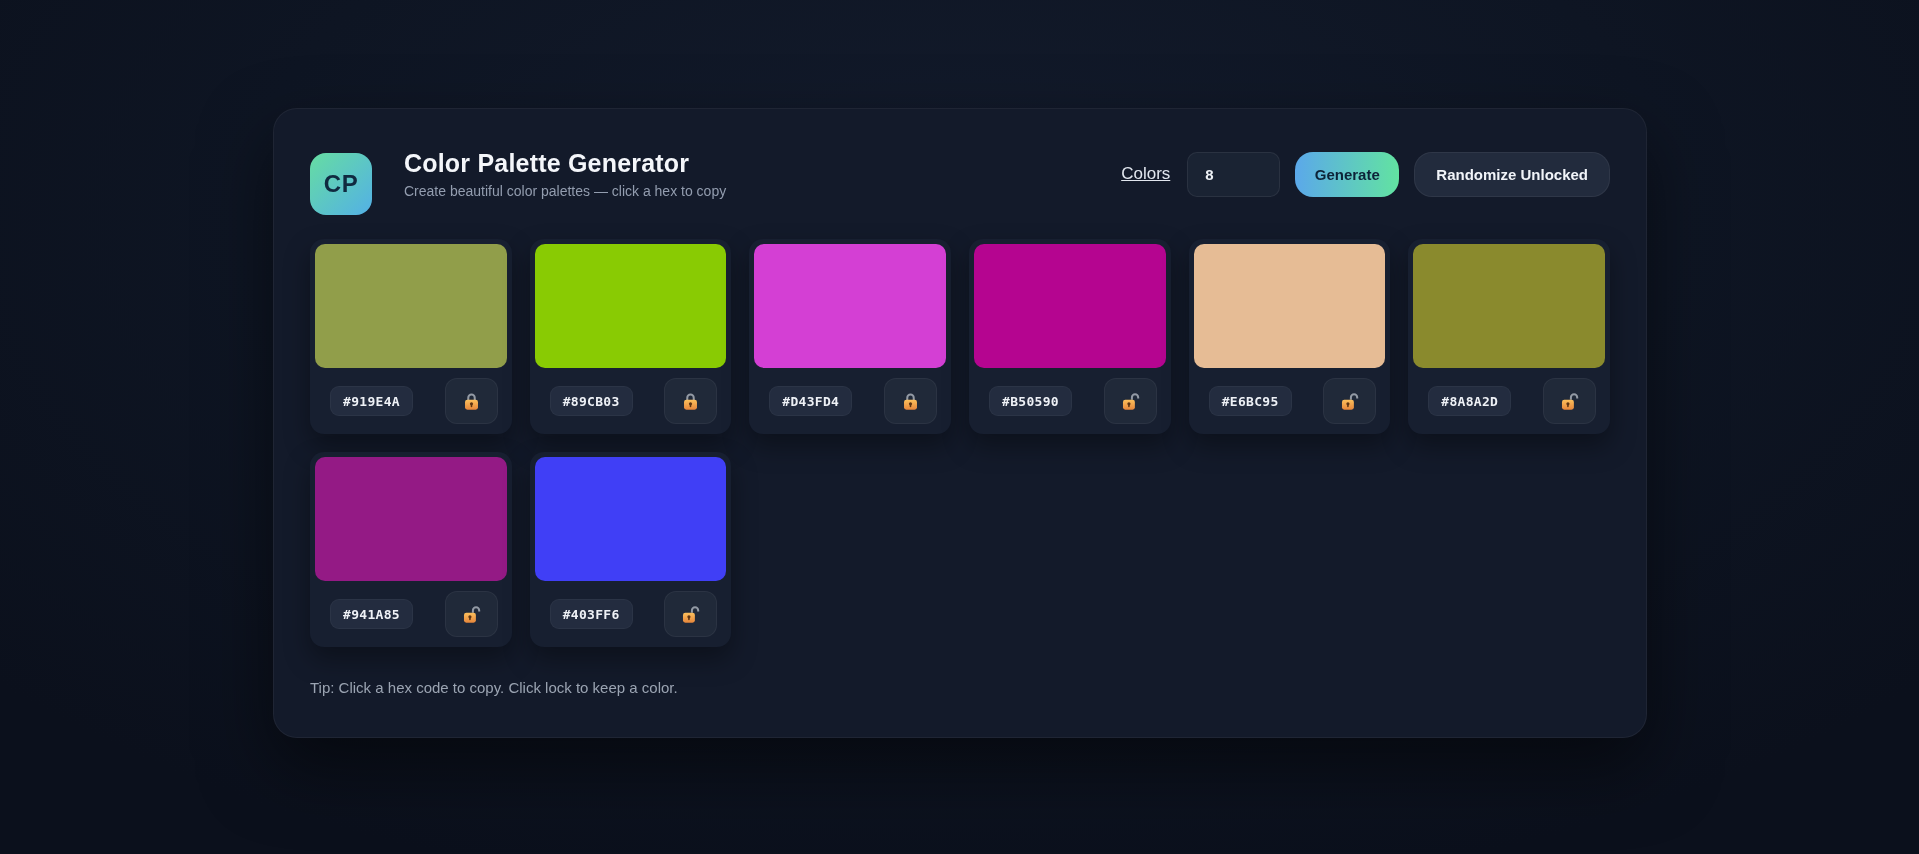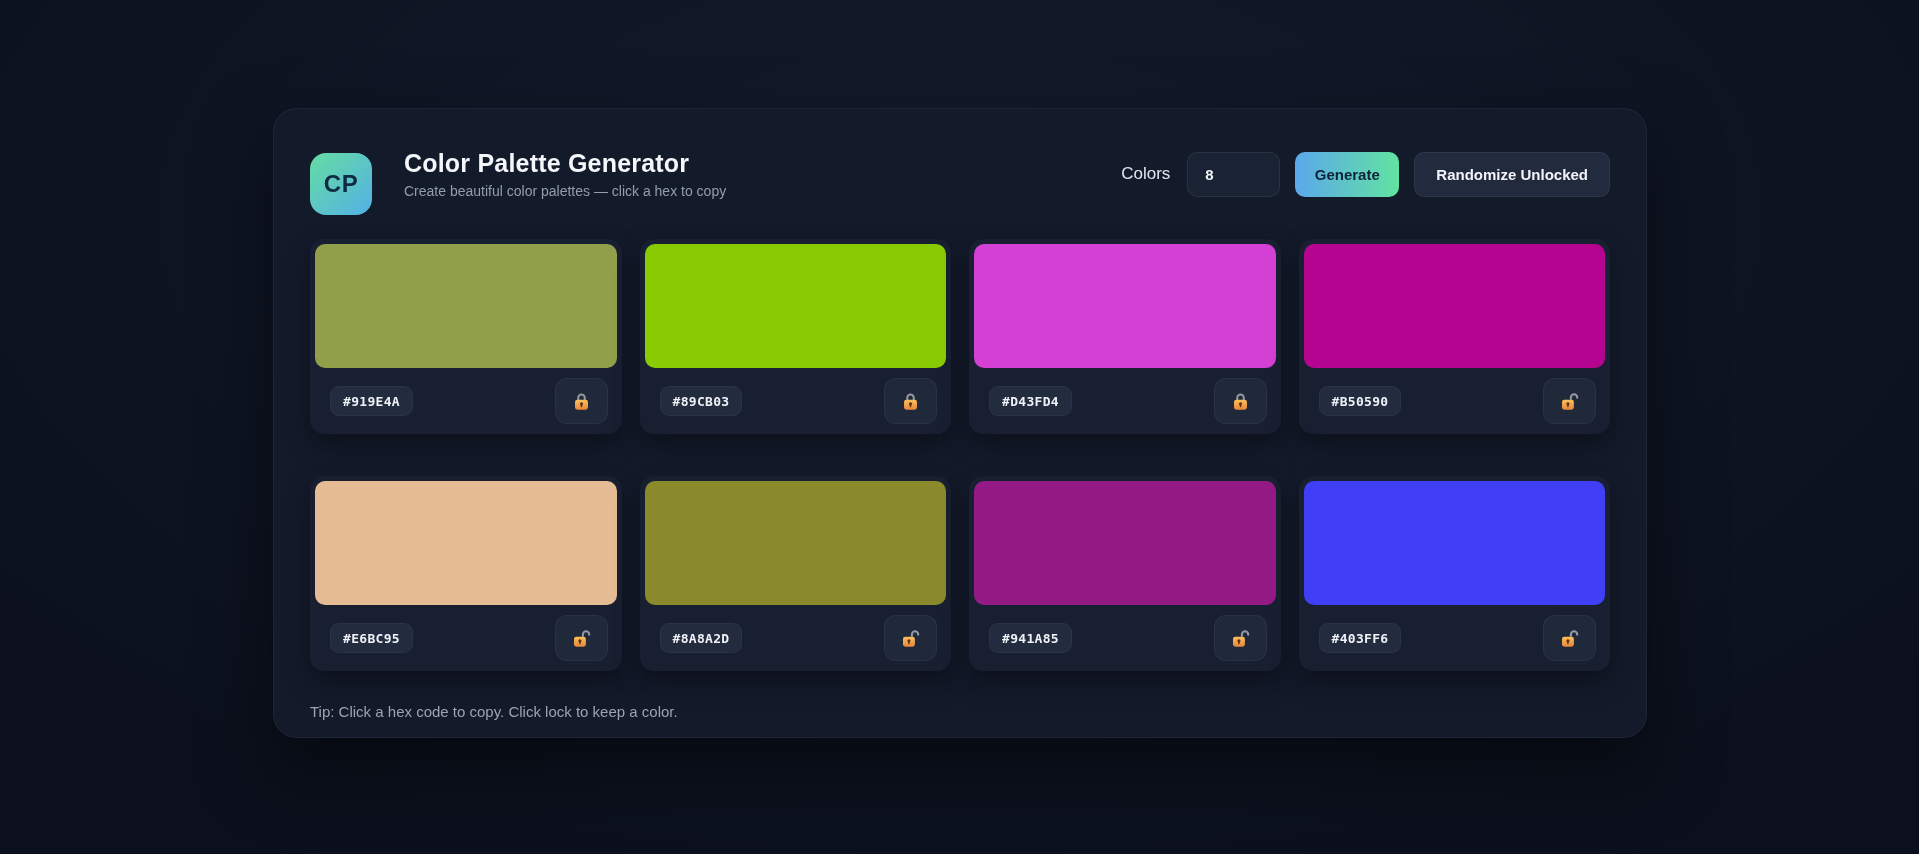--- a/index.html
+++ b/index.html
@@ -26,54 +26,54 @@
     width: 62px; height: 62px; flex: 0 0 62px;
     border-radius: 16px;
     background: linear-gradient(135deg, #66dda2 0%, #53b0e6 100%);
     display: flex; align-items: center; justify-content: center;
     color: #102a40; font-size: 24px; font-weight: bold; letter-spacing: 0.5px; margin-top: 20px;
   }
   .title-block { margin-left: 32px; flex: 1 1 auto; }
   .app-title { color: #f4f6fa; font-size: 25px; font-weight: bold; letter-spacing: 0.2px; }
   .app-subtitle { color: #939daf; font-size: 14px; margin-top: 5px; }
   .controls { display: flex; align-items: center; gap: 15px; }
-  .colors-label { color: #e2e7ef; font-size: 17px; margin-right: 2px; }
+  .colors-label { color: #e2e7ef; font-size: 17px; margin-right: 2px; text-decoration: underline; }
   .count-input {
     width: 93px; height: 45px;
     background: #1a2333;
     border: 1px solid rgba(255,255,255,0.07);
     border-radius: 10px;
     color: #eef1f6; font-size: 15px; font-weight: bold;
     padding: 0 0 0 17px;
     font-family: "Liberation Sans", sans-serif;
     outline: none;
   }
   .btn {
-    height: 45px; border: none; border-radius: 10px;
+    height: 45px; border: none; border-radius: 18px;
     font-family: "Liberation Sans", sans-serif;
     font-size: 15px; font-weight: bold;
     cursor: pointer; display: flex; align-items: center; justify-content: center;
   }
   .btn-generate {
     width: 104px;
     background: linear-gradient(90deg, #5ba8ea 0%, #62e3a1 100%);
     color: #0d2338;
   }
   .btn-randomize {
     padding: 0 21px;
     background: #222b3d;
     border: 1px solid rgba(255,255,255,0.06);
     color: #f1f4f9;
   }
   
   .palette-grid {
     margin-top: 34px;
     display: grid;
-    grid-template-columns: repeat(4, 1fr);
-    gap: 42px 18px;
+    grid-template-columns: repeat(6, 1fr);
+    gap: 18px 18px;
   }
   .swatch-card {
     background: #171f30;
     border-radius: 14px;
     padding: 5px 5px 0 5px;
     height: 195px;
     box-shadow: 0 12px 26px rgba(0,0,0,0.35);
   }
   .swatch-color {
     height: 124px;

